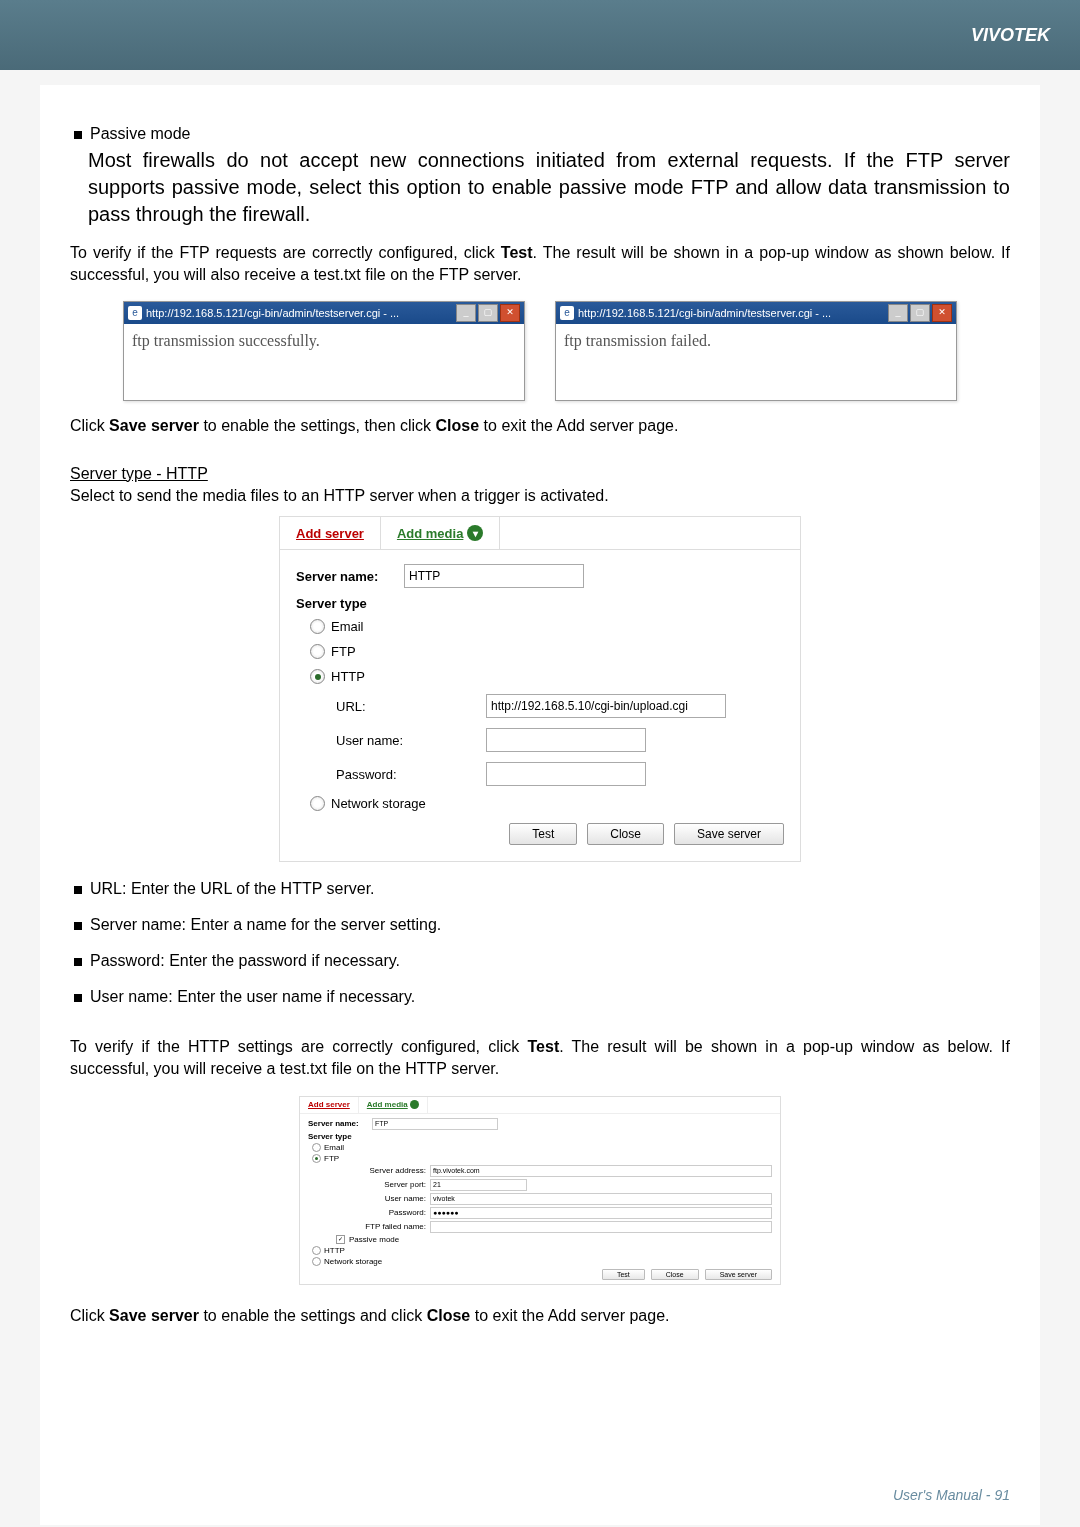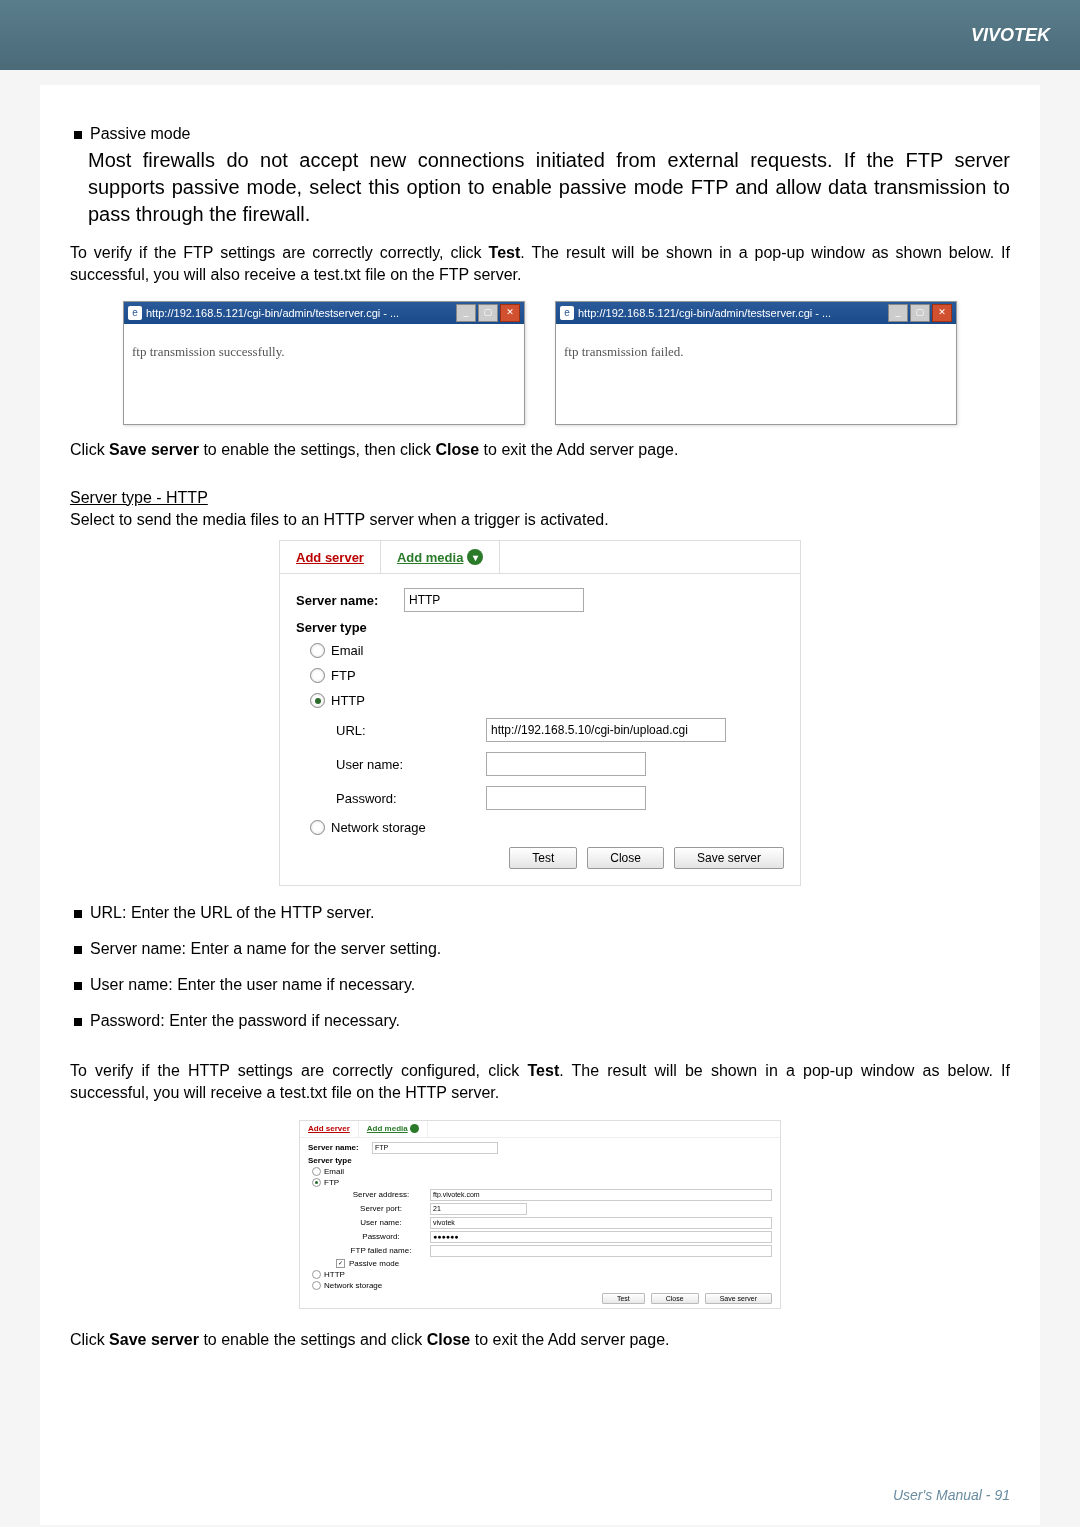--- a/index.html
+++ b/index.html
@@ -97,22 +97,22 @@
       color: #2a5a9a;
     }
     .popup-url { flex: 1; overflow: hidden; white-space: nowrap; font-family: sans-serif; }
     .popup-controls { display: flex; gap: 2px; }
     .popup-btn {
       width: 18px; height: 16px; background: #ccc; border: 1px solid #888;
       font-size: 9px; text-align: center; line-height: 14px;
     }
     .popup-btn.close { background: #d05030; color: #fff; border-color: #a03010; }
     .popup-body {
-      padding: 20px 8px;
-      font-size: 13px;
+      padding: 8px 8px;
+      font-size: 16px;
       color: #555;
       font-family: "Times New Roman", serif;
       min-height: 60px;
     }
     .section-heading {
       font-size: 16px;
       text-decoration: underline;
       margin-top: 28px;
       margin-bottom: 2px;
     }
@@ -185,21 +185,21 @@
       background: #fff;
       font-size: 8px;
     }
     .small-tabs { display: flex; border-bottom: 1px solid #eee; height: 16px; }
     .small-tab { padding: 2px 8px; color: #b00; text-decoration: underline; font-weight: bold; border-right: 1px solid #eee; display: flex; align-items: center; gap: 2px; }
     .small-tab.inactive { color: #2a7a2a; }
     .small-arrow { width: 9px; height: 9px; border-radius: 50%; background: #2a7a2a; }
     .small-body { padding: 4px 8px; }
     .small-row { display: flex; align-items: center; margin-bottom: 2px; gap: 4px; }
     .small-label { width: 60px; font-weight: bold; }
-    .small-label-sub { width: 90px; text-align: center; padding-left: 14px; }
+    .small-label-sub { width: 90px; text-align: right; padding-left: 14px; }
     .small-tf { border: 1px solid #ccc; height: 10px; background: #fff; flex: 1; font-size: 7px; padding: 0 2px; }
     .small-radio-row { display: flex; align-items: center; gap: 3px; margin-left: 4px; margin-bottom: 2px; }
     .small-radio { width: 7px; height: 7px; border-radius: 50%; border: 1px solid #999; background: #fff; display: inline-flex; align-items: center; justify-content: center; }
     .small-radio.selected::after { content: ""; width: 3px; height: 3px; border-radius: 50%; background: #2a6a2a; }
     .small-cb { width: 7px; height: 7px; border: 1px solid #999; background: #fff; font-size: 6px; text-align: center; line-height: 6px; }
     .small-btnrow { display: flex; justify-content: flex-end; gap: 6px; margin-top: 3px; }
     .small-btn { border: 1px solid #bbb; background: linear-gradient(to bottom, #fff, #e8e8e8); padding: 1px 14px; font-size: 7px; border-radius: 1px; }
     
     .footer {
       position: absolute;
@@ -220,21 +220,21 @@
 
   <div class="content">
 
     <div class="bullet">
       <div class="bullet-box"></div>
       <div class="bullet-text">Passive mode</div>
     </div>
     <div class="indented">Most firewalls do not accept new connections initiated from external requests. If the FTP server supports passive mode, select this option to enable passive mode FTP and allow data transmission to pass through the firewall.</div>
 
     <div class="para">
-      <span>To verify if the FTP settings are correctly correctly, click </span><span class="bold">Test</span><span>. The result will be shown in a pop-up window as shown below. If successful, you will also receive a test.txt file on the FTP server.</span>
+      <span>To verify if the FTP requests are correctly configured, click </span><span class="bold">Test</span><span>. The result will be shown in a pop-up window as shown below. If successful, you will also receive a test.txt file on the FTP server.</span>
     </div>
 
     <div class="screenshots-row">
       <div class="popup-window">
         <div class="popup-titlebar">
           <div class="popup-icon">e</div>
           <div class="popup-url">http://192.168.5.121/cgi-bin/admin/testserver.cgi - ...</div>
           <div class="popup-controls">
             <div class="popup-btn">_</div>
             <div class="popup-btn">▢</div>
@@ -322,25 +322,25 @@
       <div class="bullet">
         <div class="bullet-box"></div>
         <div class="bullet-text">URL: Enter the URL of the HTTP server.</div>
       </div>
       <div class="bullet">
         <div class="bullet-box"></div>
         <div class="bullet-text">Server name: Enter a name for the server setting.</div>
       </div>
       <div class="bullet">
         <div class="bullet-box"></div>
-        <div class="bullet-text">User name: Enter the user name if necessary.</div>
+        <div class="bullet-text">Password: Enter the password if necessary.</div>
       </div>
       <div class="bullet">
         <div class="bullet-box"></div>
-        <div class="bullet-text">Password: Enter the password if necessary.</div>
+        <div class="bullet-text">User name: Enter the user name if necessary.</div>
       </div>
     </div>
 
     <div class="para" style="margin-top:30px;">
       <span>To verify if the HTTP settings are correctly configured, click </span><span class="bold">Test</span><span>. The result will be shown in a pop-up window as below. If successful, you will receive a test.txt file on the HTTP server.</span>
     </div>
 
     <div class="small-panel">
       <div class="small-tabs">
         <div class="small-tab">Add server</div>

